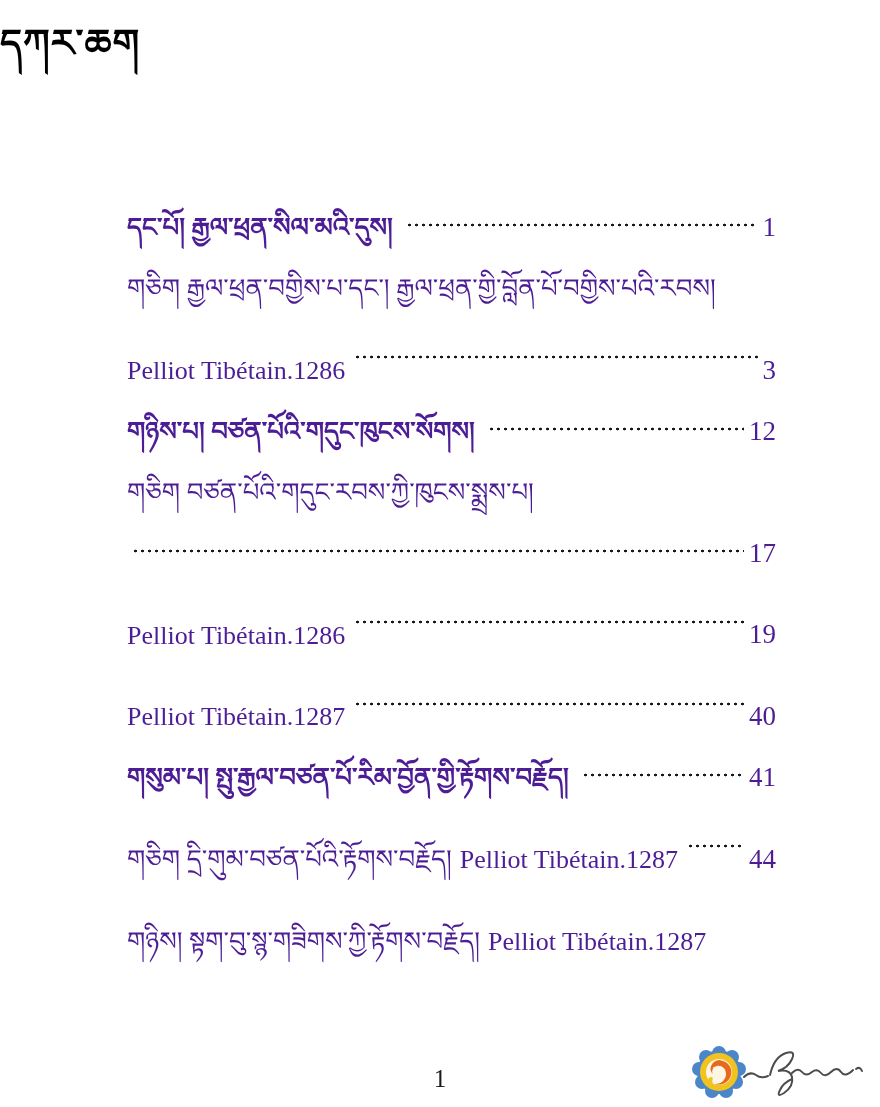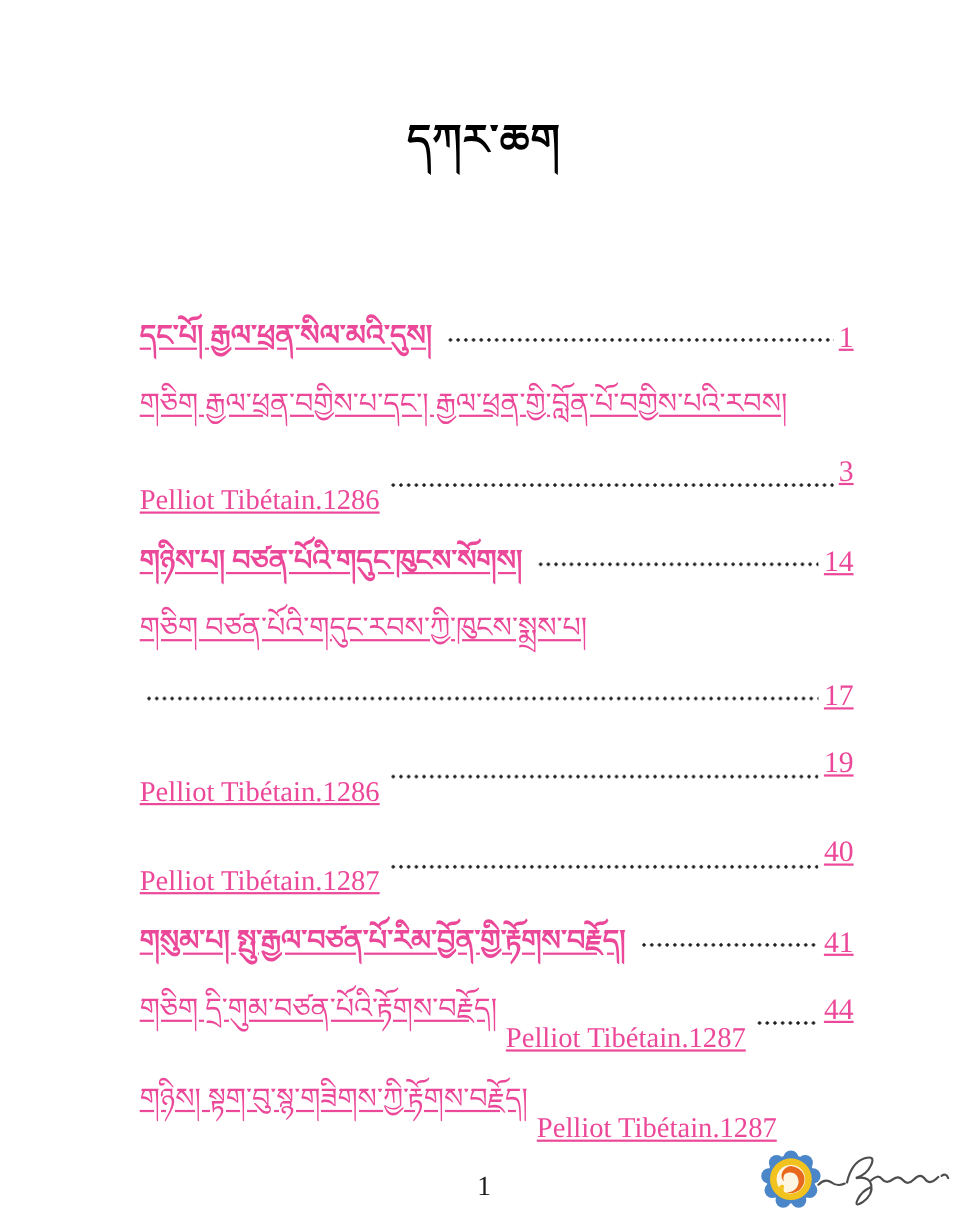--- a/index.html
+++ b/index.html
@@ -9,39 +9,37 @@
     font-family: "Liberation Serif", serif;
     color: #111;
     overflow: hidden;
   }
   .page {
     position: relative;
     width: 880px; height: 1107px;
     background: #ffffff;
   }
   .doc-title {
-    padding-top: 84px;
-    text-align: center;
+    text-align: left;
     font-size: 38px;
     font-weight: 700;
     letter-spacing: 1px;
     color: #000;
   }
   .toc {
     margin: 96px 104px 0 127px;
   }
   .toc-line {
     display: flex;
-    align-items: flex-start;
+    align-items: flex-end;
     font-size: 26px;
     line-height: 1.45;
     margin-bottom: 17px;
     min-height: 44px;
-    color: #ec4899;
-    text-decoration: underline;
+    color: #4c1d95;
   }
   .toc-line.section { font-weight: 700; margin-top: 8px; }
   .toc-tib { margin-right: 8px; }
   .toc-lat { margin-right: 4px; white-space: nowrap; margin-top: 27px; }
   .dot-leader {
     flex: 1 1 auto;
     height: 14px;
     margin: 0 5px;
     align-self: center;
     background-image: radial-gradient(circle, #1a1a1a 1.3px, rgba(0,0,0,0) 1.6px);
@@ -91,21 +89,21 @@
       <div class="toc-line">
 
       <span class="toc-lat">Pelliot Tibétain.1286</span>
       <span class="dot-leader"></span>
       <span class="toc-page">3</span>
     </div>
       <div class="toc-line section">
       <span class="toc-tib">གཉིས་པ། བཙན་པོའི་གདུང་ཁུངས་སོགས།</span>
 
       <span class="dot-leader"></span>
-      <span class="toc-page">14</span>
+      <span class="toc-page">12</span>
     </div>
       <div class="toc-line">
       <span class="toc-tib">གཅིག བཙན་པོའི་གདུང་རབས་ཀྱི་ཁུངས་སྨྲས་པ།</span>
 
     </div>
       <div class="toc-line">
 
       <span class="dot-leader"></span>
       <span class="toc-page">17</span>
     </div>

